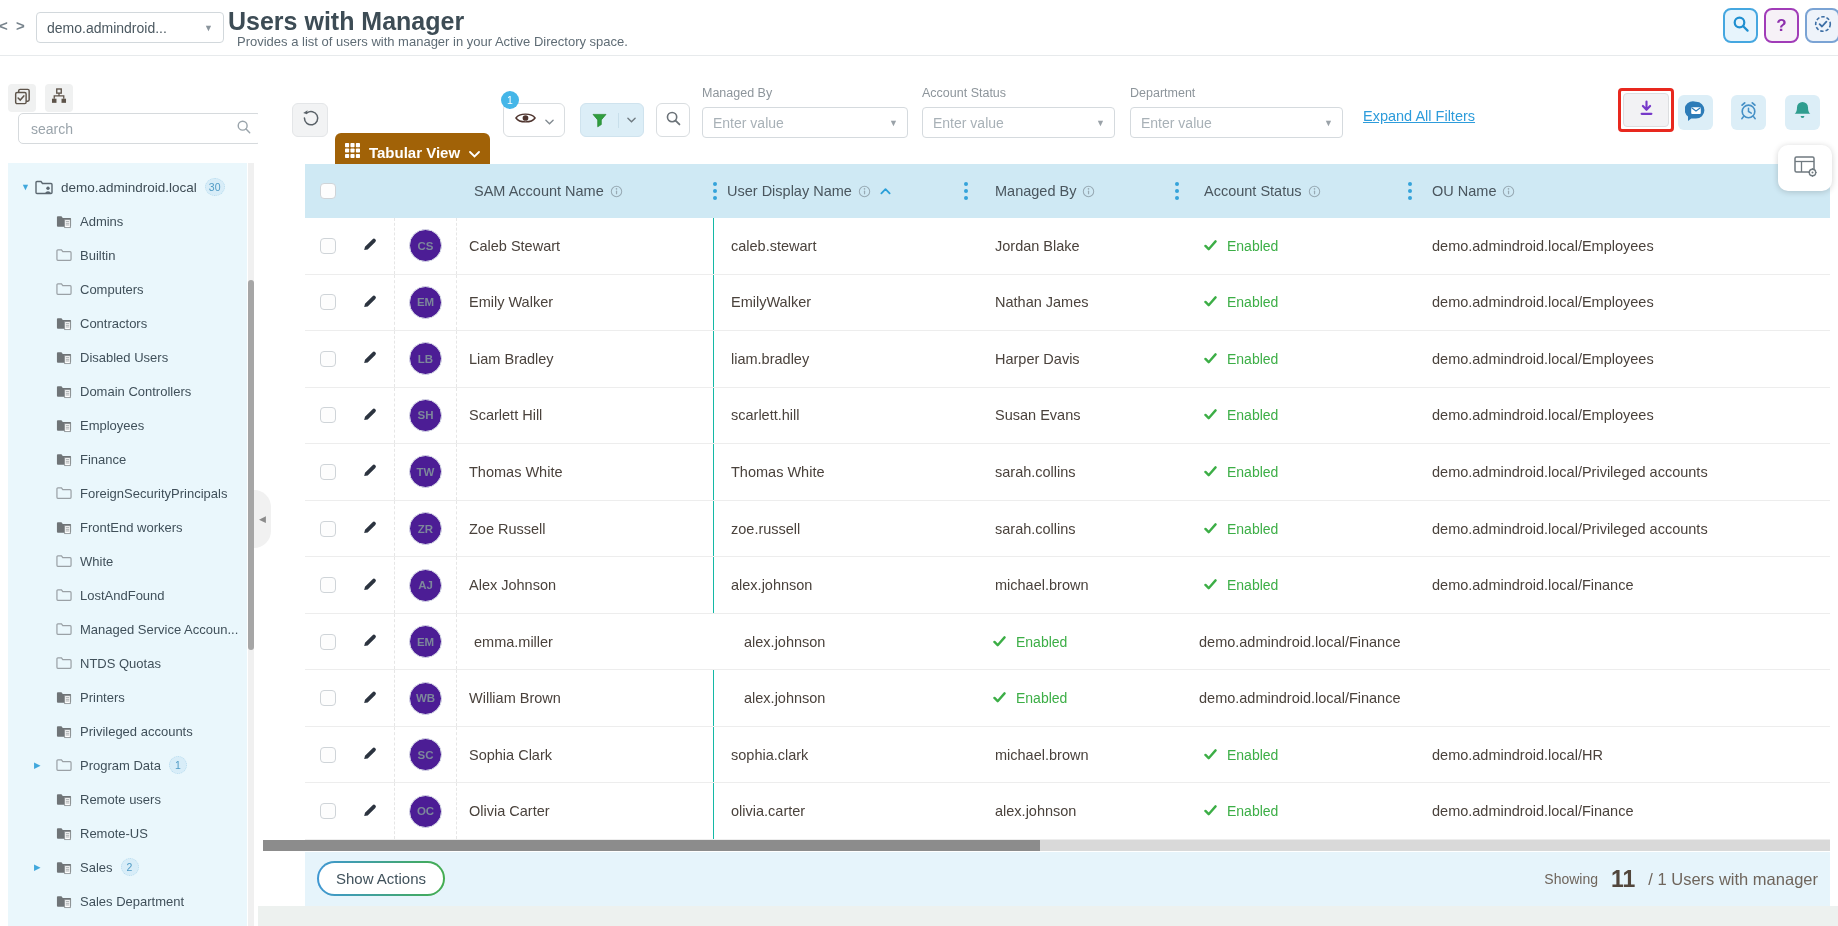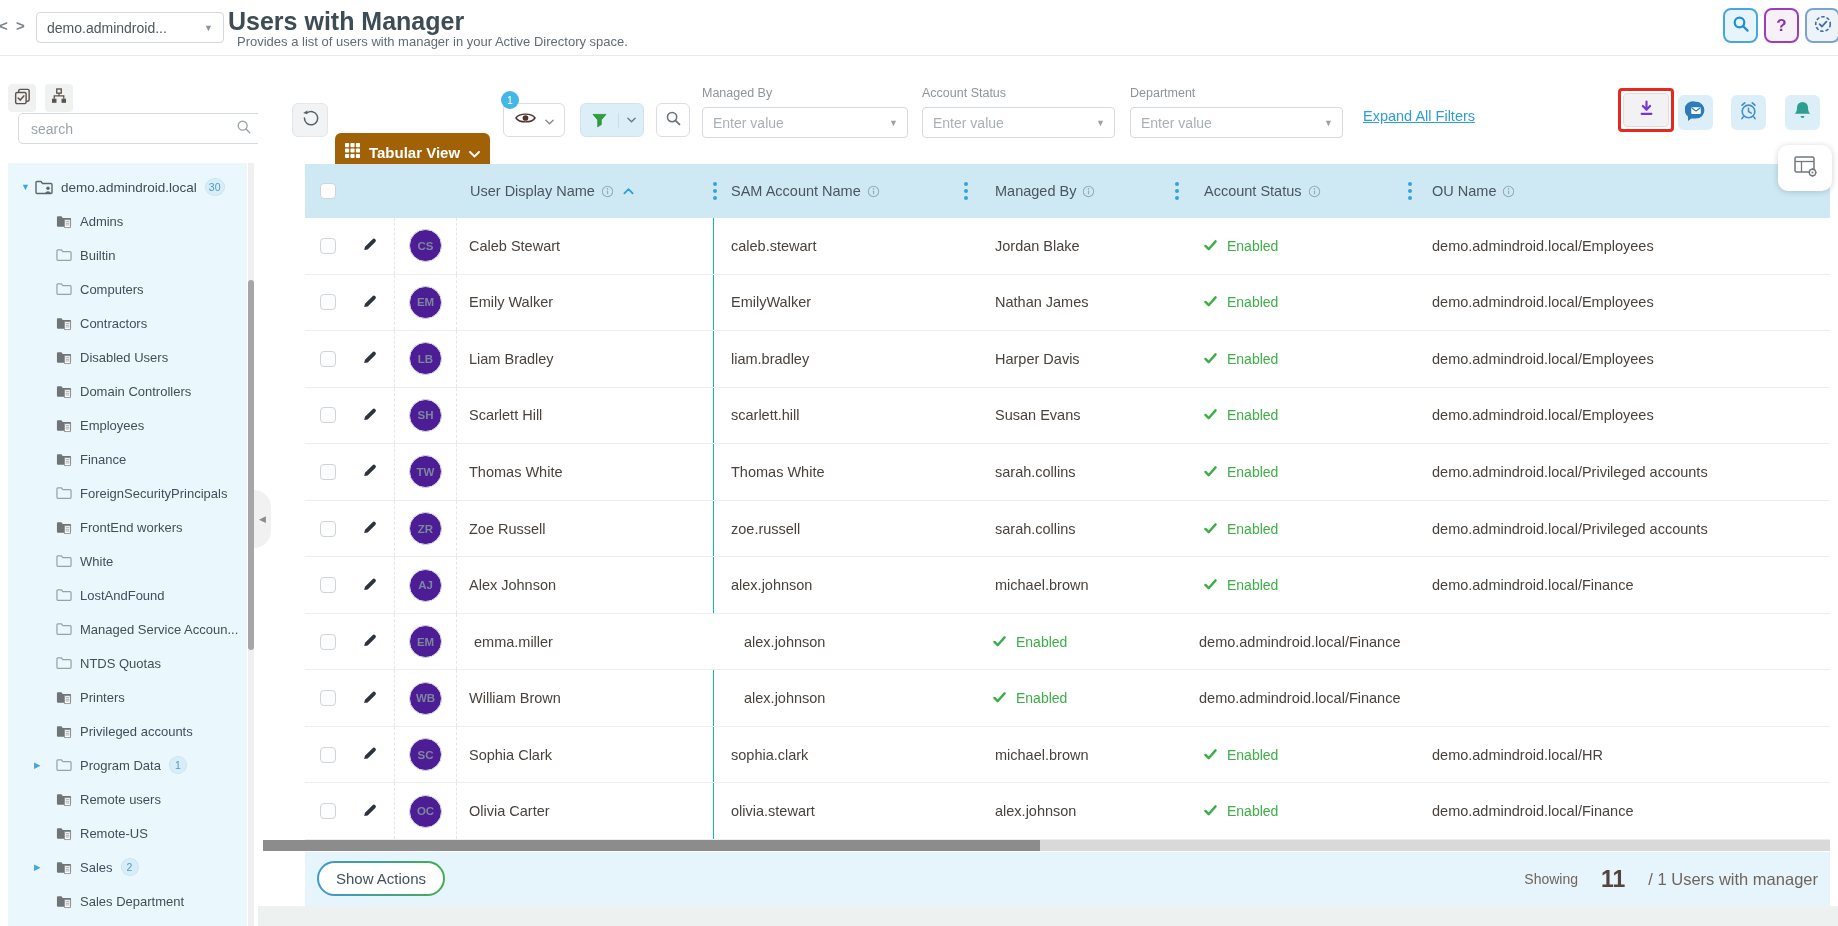--- a/index.html
+++ b/index.html
@@ -87,21 +87,21 @@
   .cbx { width: 16px; height: 16px; border: 1px solid #cfd4d8; border-radius: 4px; background: #fdfdfd; cursor: pointer; flex: none; }
   .avatar { width: 33px; height: 33px; border-radius: 50%; background: #4c1d95; border: 1px solid #dadfe9; color: #7d879b; font-size: 11.5px; font-weight: 700; display: flex; align-items: center; justify-content: center; }
   .status-txt { color: #3cae46; font-size: 14px; }
 
   
   .hscroll { position: absolute; left: 5px; top: 783px; width: 1567px; height: 11px; background: #d9d9d9; }
   .hthumb { position: absolute; left: 0; top: 0; width: 777px; height: 11px; background: #8c8c8c; cursor: pointer; }
   .tfooter { position: absolute; left: 47px; top: 795px; width: 1525px; height: 54px; background: #e6f4fb; }
   .pill-wrap { position: absolute; left: 12px; top: 9px; padding: 2px; border-radius: 18px; background: linear-gradient(90deg, #3f97d3, #43ad4f); cursor: pointer; }
   .pill { background: #fff; border-radius: 16px; height: 31px; display: flex; align-items: center; padding: 0 17px; font-size: 15px; color: #41525c; }
-  .showing { position: absolute; right: 12px; top: 0; height: 54px; display: flex; align-items: center; gap: 23px; }
+  .showing { position: absolute; right: 12px; top: 0; height: 54px; display: flex; align-items: center; gap: 13px; }
   .show-label { font-size: 14px; color: #6f655c; }
   .show-count { font-size: 23px; font-weight: 700; color: #52463c; }
   .show-total { font-size: 16.5px; color: #6f655c; }
   .bottom-strip { position: absolute; left: 0; top: 849px; width: 1580px; height: 20px; background: #edf1ef; }
 </style>
 </head>
 <body>
 
 <div class="stage">
 
@@ -578,47 +578,47 @@
             <path d="M8 16.8 a2 2 0 0 0 4 0 Z" fill="#2f9d8f"></path>
           </svg></span>
     </div>
 
     <div class="thead grid8">
       <div class="hcell hc-check">
           <span class="cbx"></span>
         </div>
       <div class="hcell"></div>
       <div class="hcell"></div>
+      <div class="hcell hc-sam">
+        <span>SAM Account Name</span>
+        <span class="hinfo">
+            <svg width="13" height="13" viewBox="0 0 14 14">
+              <circle cx="7" cy="7" r="5.6" fill="none" stroke="#98aab4" stroke-width="1.1"></circle>
+              <rect x="6.4" y="6" width="1.3" height="4" rx="0.6" fill="#98aab4"></rect>
+              <circle cx="7" cy="4.1" r="0.9" fill="#98aab4"></circle>
+            </svg>
+          </span>
+        <span class="hdots">
+            <i></i>
+            <i></i>
+            <i></i>
+          </span>
+      </div>
       <div class="hcell hc-name">
         <span>User Display Name</span>
         <span class="hinfo">
             <svg width="13" height="13" viewBox="0 0 14 14">
               <circle cx="7" cy="7" r="5.6" fill="none" stroke="#98aab4" stroke-width="1.1"></circle>
               <rect x="6.4" y="6" width="1.3" height="4" rx="0.6" fill="#98aab4"></rect>
               <circle cx="7" cy="4.1" r="0.9" fill="#98aab4"></circle>
             </svg>
           </span>
         <span class="hsort">
             <svg width="11" height="8" viewBox="0 0 12 8">
               <path d="M1.5 6.5 L6 2 L10.5 6.5" fill="none" stroke="#2a9fd8" stroke-width="2" stroke-linecap="round" stroke-linejoin="round"></path>
-            </svg>
-          </span>
-        <span class="hdots">
-            <i></i>
-            <i></i>
-            <i></i>
-          </span>
-      </div>
-      <div class="hcell hc-sam">
-        <span>SAM Account Name</span>
-        <span class="hinfo">
-            <svg width="13" height="13" viewBox="0 0 14 14">
-              <circle cx="7" cy="7" r="5.6" fill="none" stroke="#98aab4" stroke-width="1.1"></circle>
-              <rect x="6.4" y="6" width="1.3" height="4" rx="0.6" fill="#98aab4"></rect>
-              <circle cx="7" cy="4.1" r="0.9" fill="#98aab4"></circle>
             </svg>
           </span>
         <span class="hdots">
             <i></i>
             <i></i>
             <i></i>
           </span>
       </div>
       <div class="hcell hc-managed">
         <span>Managed By</span>
@@ -912,21 +912,21 @@
           </div>
     <div class="cell c-edit">
       <span><svg width="16" height="16" viewBox="0 0 16 16">
                 <path d="M2.2 13.9 L3 10.8 L10.6 3.2 a1.9 1.9 0 0 1 2.7 2.7 L5.7 13.4 L2.2 13.9 Z" fill="#2c3440"></path>
               </svg></span>
     </div>
     <div class="cell c-avatar">
             <span class="avatar r-initials">OC</span>
           </div>
     <div class="cell c-name r-name">Olivia Carter</div>
-    <div class="cell c-sam r-sam">olivia.stewart</div>
+    <div class="cell c-sam r-sam">olivia.carter</div>
     <div class="cell c-managed r-managed">alex.johnson</div>
     <div class="cell c-status">
       <span><svg width="13" height="11" viewBox="0 0 14 12">
                 <path d="M1.5 6.5 L5 10 L12.5 1.5" fill="none" stroke="#3cae46" stroke-width="2.6" stroke-linecap="round" stroke-linejoin="round"></path>
               </svg></span>
       <span class="status-txt r-status">Enabled</span>
     </div>
     <div class="cell c-ou r-ou">demo.admindroid.local/Finance</div>
   </div>
       </div>

